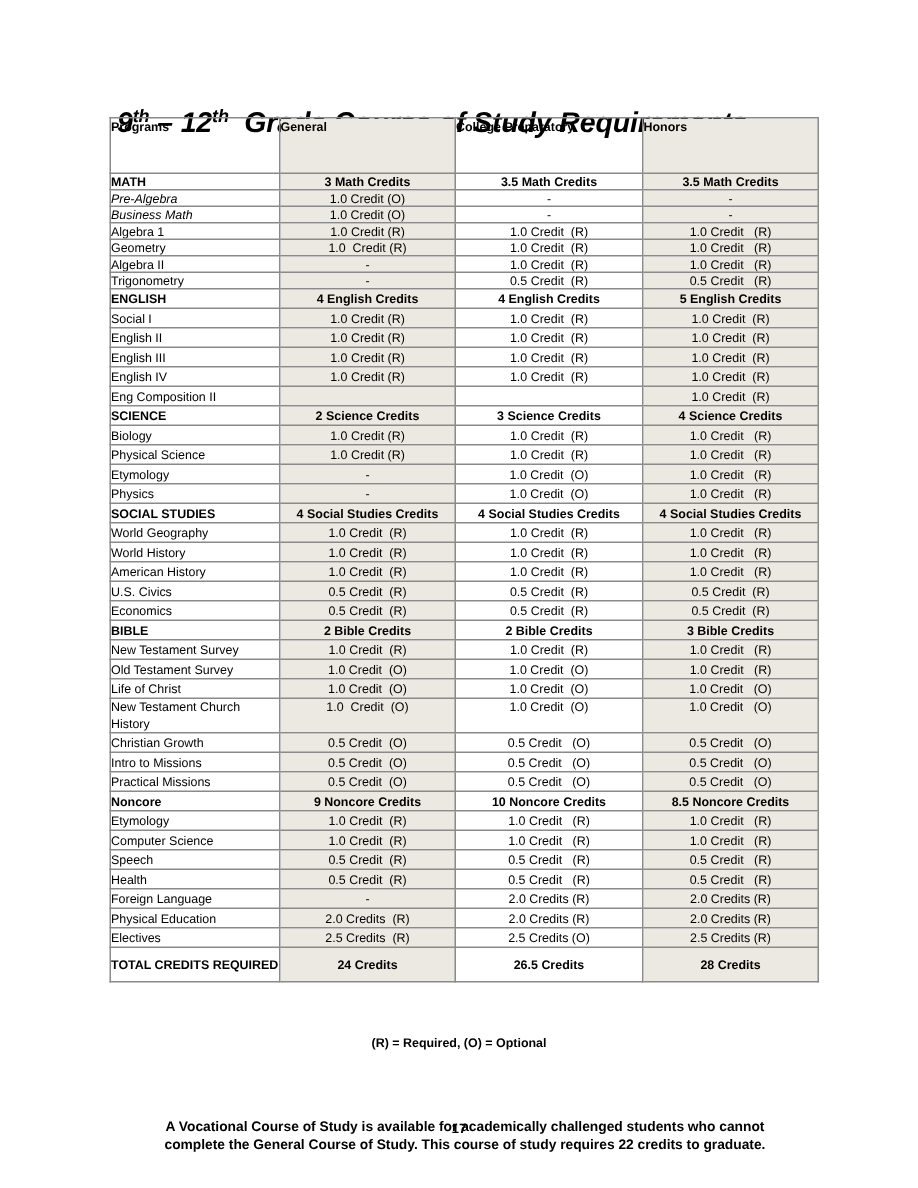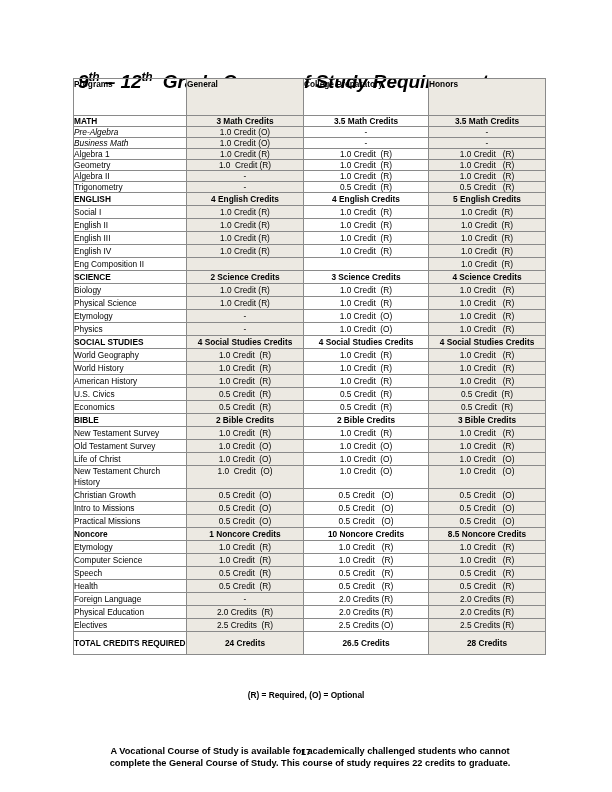--- a/index.html
+++ b/index.html
@@ -245,21 +245,21 @@
         <td class="val shade" style="white-space: pre;">0.5 Credit   (O)</td>
       </tr>
       <tr class="r-md">
         <td class="lbl">Practical Missions</td>
         <td class="val shade" style="white-space: pre;">0.5 Credit  (O)</td>
         <td class="val" style="white-space: pre;">0.5 Credit   (O)</td>
         <td class="val shade" style="white-space: pre;">0.5 Credit   (O)</td>
       </tr>
       <tr class="r-md">
         <td class="sec">Noncore</td>
-        <td class="secval shade">1 Noncore Credits</td>
+        <td class="secval shade">9 Noncore Credits</td>
         <td class="secval">10 Noncore Credits</td>
         <td class="secval shade">8.5 Noncore Credits</td>
       </tr>
       <tr class="r-md">
         <td class="lbl">Etymology</td>
         <td class="val shade" style="white-space: pre;">1.0 Credit  (R)</td>
         <td class="val" style="white-space: pre;">1.0 Credit   (R)</td>
         <td class="val shade" style="white-space: pre;">1.0 Credit   (R)</td>
       </tr>
       <tr class="r-md">

